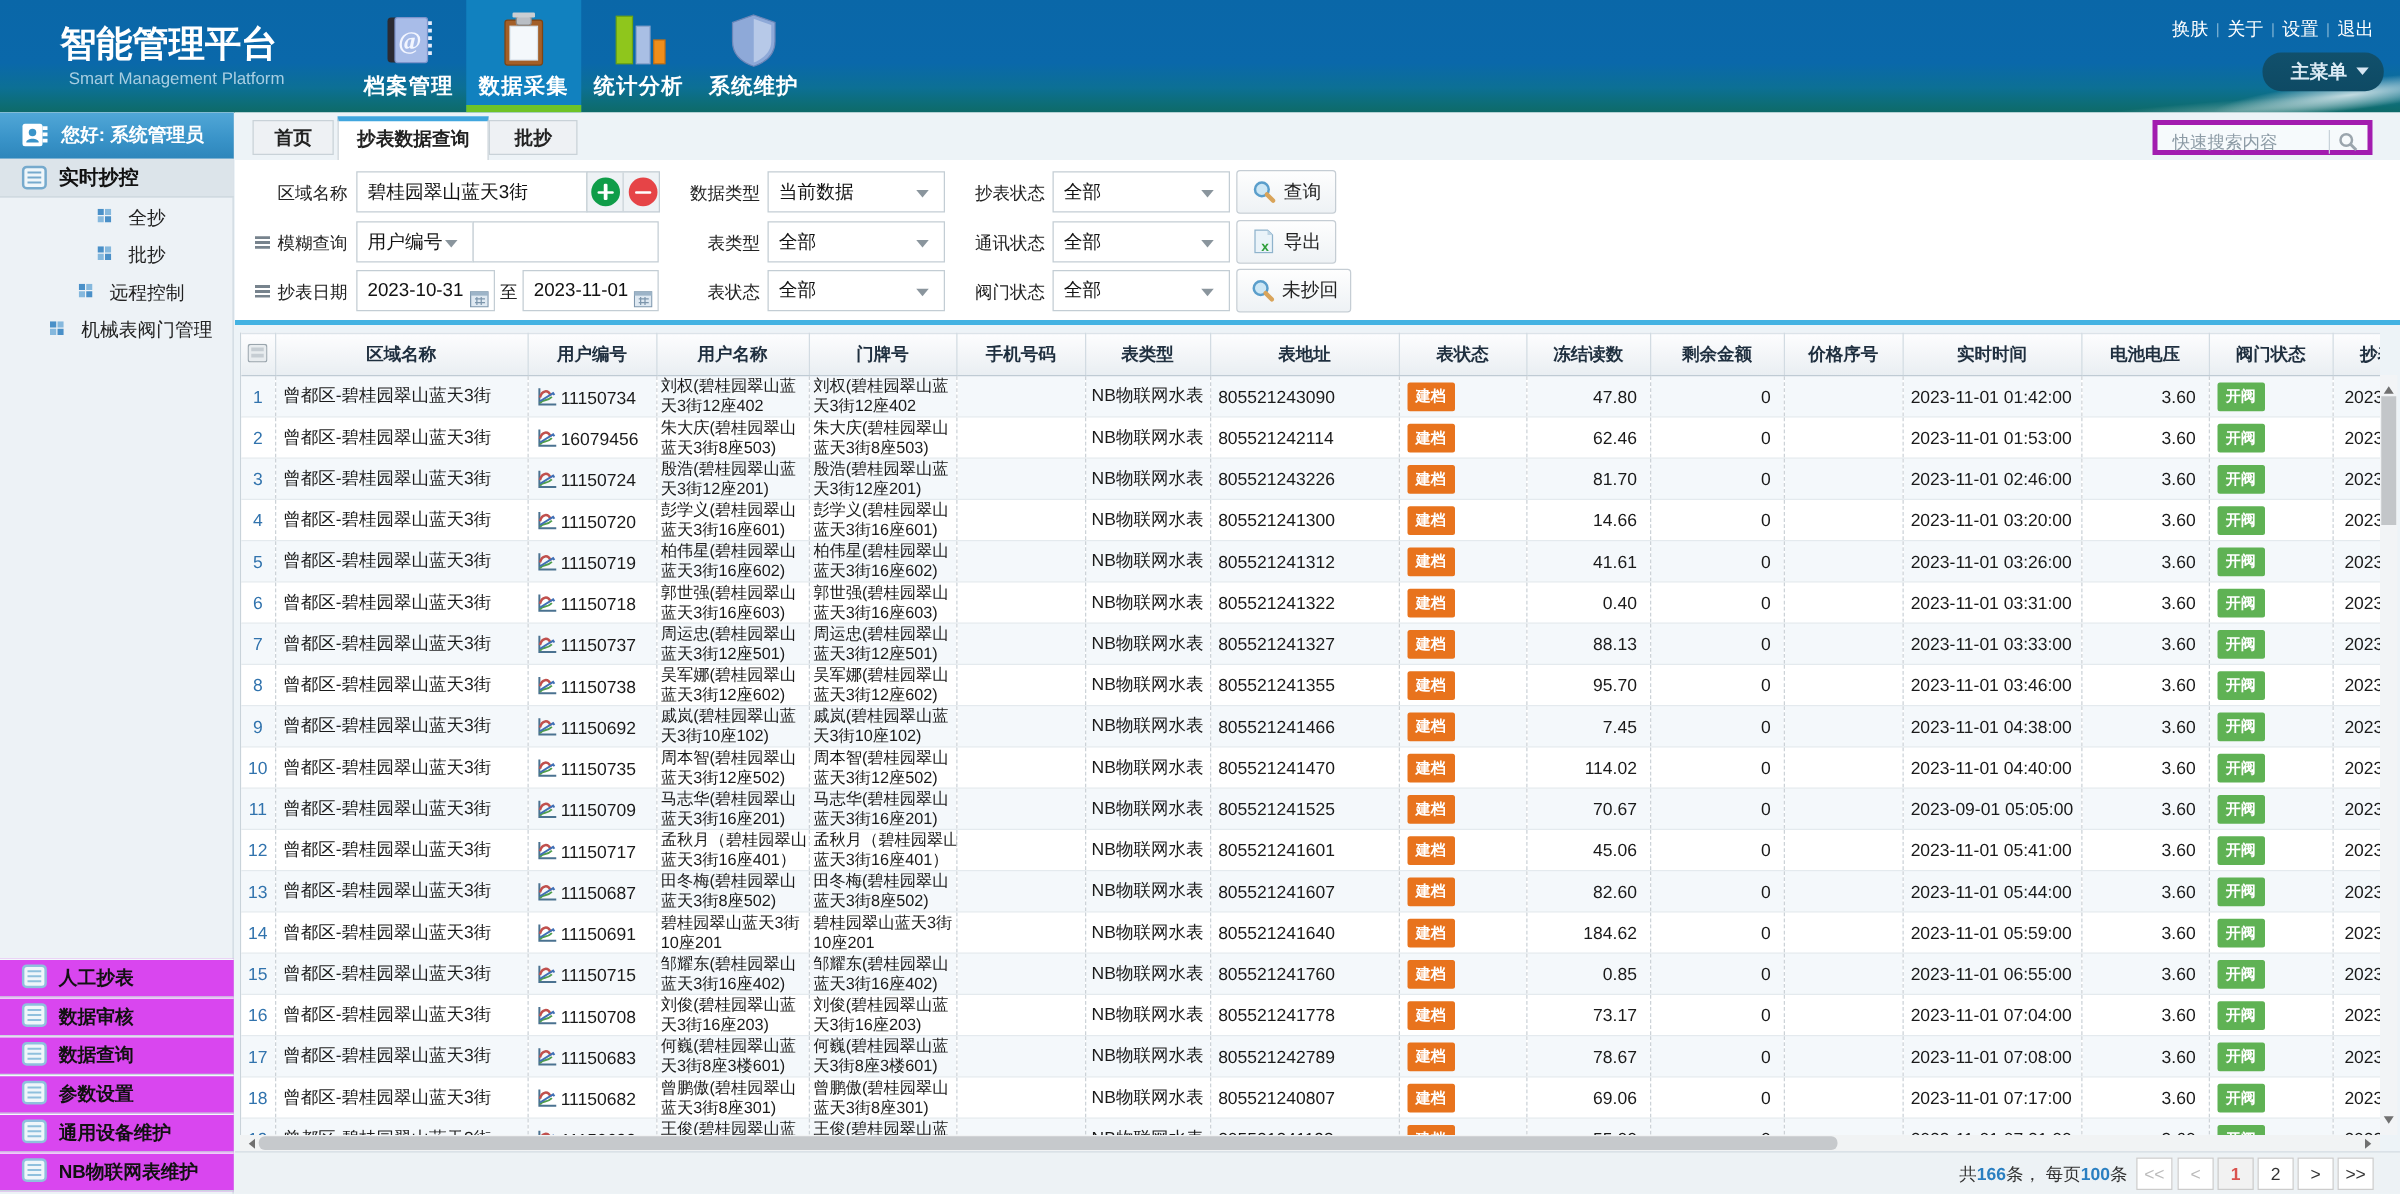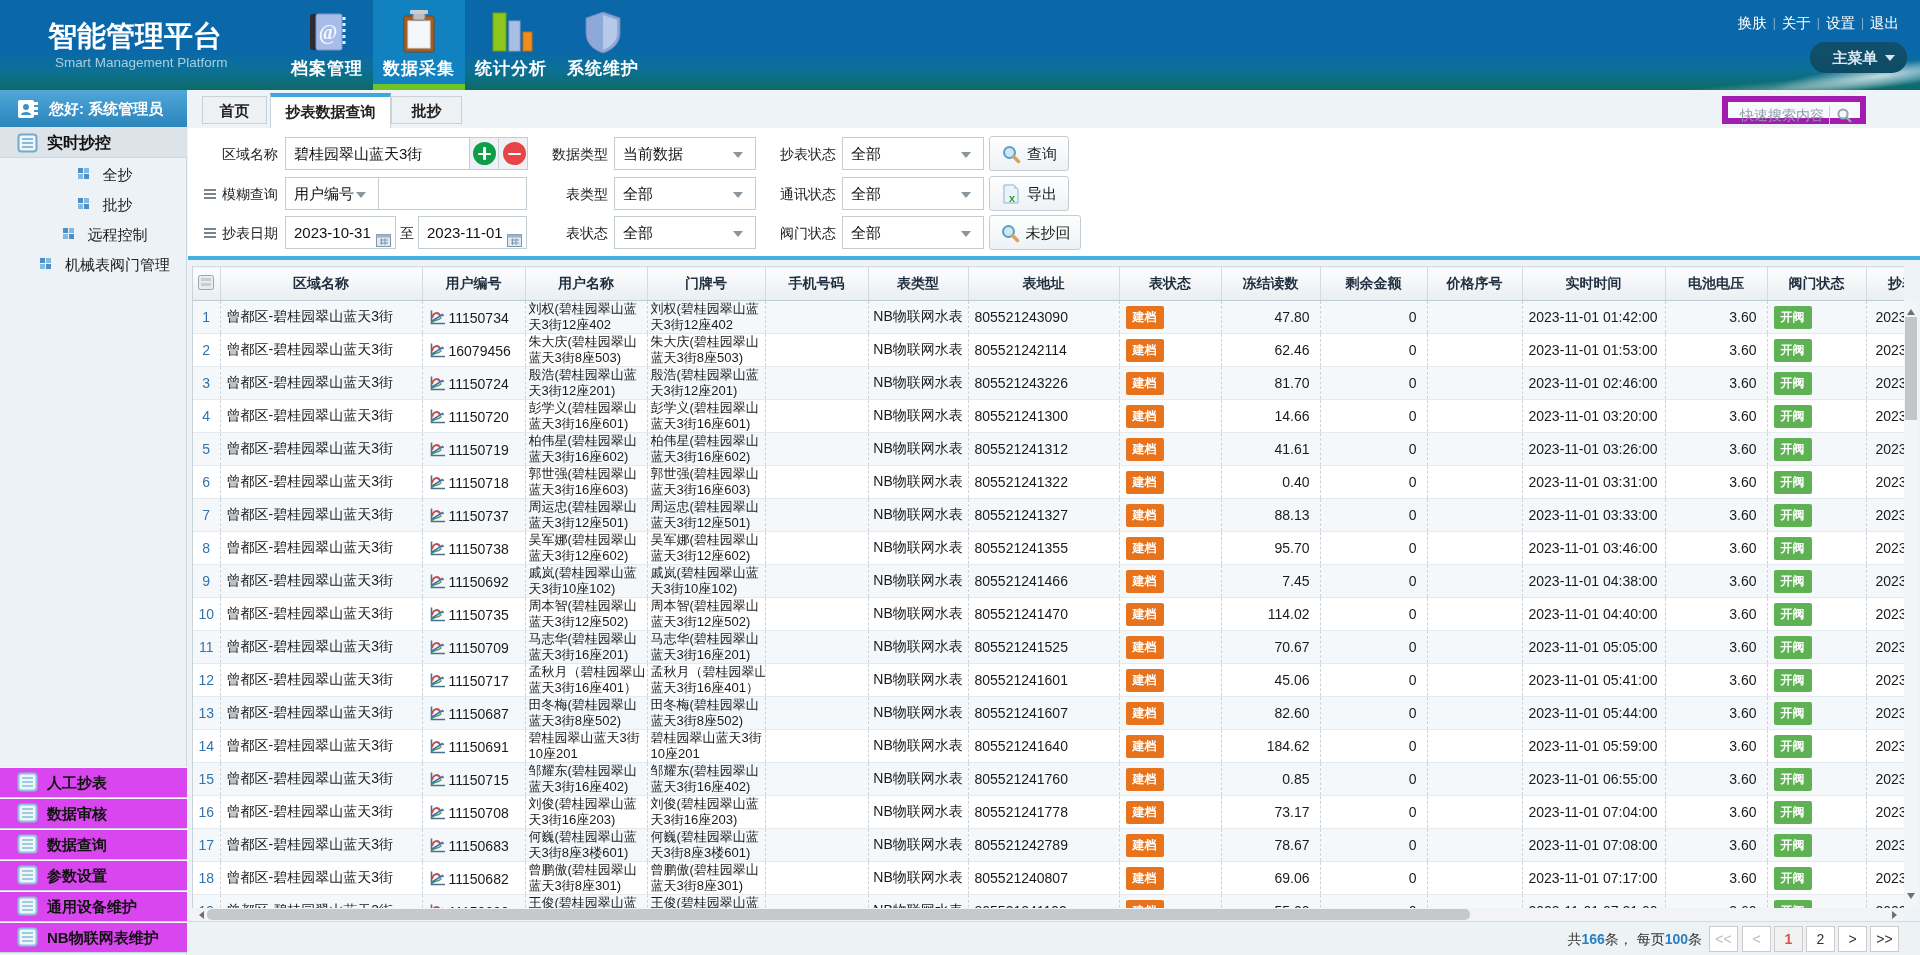--- a/index.html
+++ b/index.html
@@ -34,21 +34,21 @@
 .sub .gi{display:inline-block;vertical-align:1px;margin:0 14px 0 23px;}
 .acc{position:absolute;left:0;width:187px;height:31px;background:#d946ef;border-top:1px solid #f3f9fc;
  border-bottom:1px solid #c9d6dd;font-size:15px;font-weight:bold;color:#111;line-height:30px;}
 .acc svg{vertical-align:-4px;margin:0 9px 0 17px;}
 #main{position:absolute;left:188px;top:90px;width:1732px;height:865px;background:#edf3f7;}
 .tab{position:absolute;top:6px;height:28px;background:#eef1f4;border:1px solid #c9d2d8;font-size:15px;
  font-weight:bold;color:#222;text-align:center;line-height:27px;z-index:2;}
 #tb1{left:14px;width:65px;}
 #tb2{left:82px;width:121px;top:3px;height:35px;background:#fff;border-top:4px solid #40a6de;border-bottom:0;line-height:29px;z-index:3;}
 #tb3{left:203px;width:71px;}
-#qsearch{position:absolute;left:1534px;top:6px;width:144px;height:28px;background:#f6fafc;border:6px solid #a21caf;
+#qsearch{position:absolute;left:1534px;top:6px;width:176px;height:28px;background:#f6fafc;border:4px solid #a21caf;
  font-size:14px;color:#8d9ca6;line-height:26px;}
 #qsearch .ph{margin-left:12px;}
 #qsearch .bar{position:absolute;right:30px;top:4px;width:1px;height:19px;background:#c8d2d9;}
 #qsearch svg{position:absolute;right:7px;top:5px;}
 #filter{position:absolute;left:0;top:38px;width:1732px;height:128px;background:#fff;}
 .flb{position:absolute;font-size:14px;color:#222;text-align:right;}
 .fin{position:absolute;background:#fff;border:1px solid #c3cdd4;font-size:15px;color:#111;line-height:31px;height:33px;}
 .fin .vv{margin-left:8px;}
 .drop:after{content:"";position:absolute;right:12px;top:14px;width:0;height:0;border:5px solid transparent;border-top:6px solid #8a959d;}
 .ham{display:inline-block;width:12px;height:10px;margin-right:6px;vertical-align:0px;
@@ -609,21 +609,21 @@
             <td class="wrap">
               <div class="cw">马志华(碧桂园翠山<br>蓝天3街16座201)</div>
             </td>
             <td></td>
 <td class="ctr">NB物联网水表</td>
             <td class="lft2">805521241525</td>
 <td class="lft2"><span class="bdg bo">建档</span></td>
             <td class="rgt">70.67</td>
 <td class="rgt">0</td>
             <td></td>
-            <td class="lft2">2023-11-01 05:05:00</td>
+            <td class="lft2">2023-09-01 05:05:00</td>
             <td class="rgt">3.60</td>
 <td class="lft2"><span class="bdg bg">开阀</span></td>
             <td class="last" style="padding:0 0 0 9px;">2023-11-01 07:17:00</td>
           </tr>
 <tr class="even">
             <td class="num">12</td>
             <td class="lft">曾都区-碧桂园翠山蓝天3街</td>
 <td class="lft"><svg class="ci" width="17" height="17" viewBox="0 0 17 17">
                 <polyline points="2.5,1.5 2.5,14.5 16,14.5" fill="none" stroke="#4a7290" stroke-width="1.6"></polyline>
                 <path d="M3,9 C4.5,3 9.5,2.5 11.5,7.5" fill="none" stroke="#c0504d" stroke-width="2"></path>

